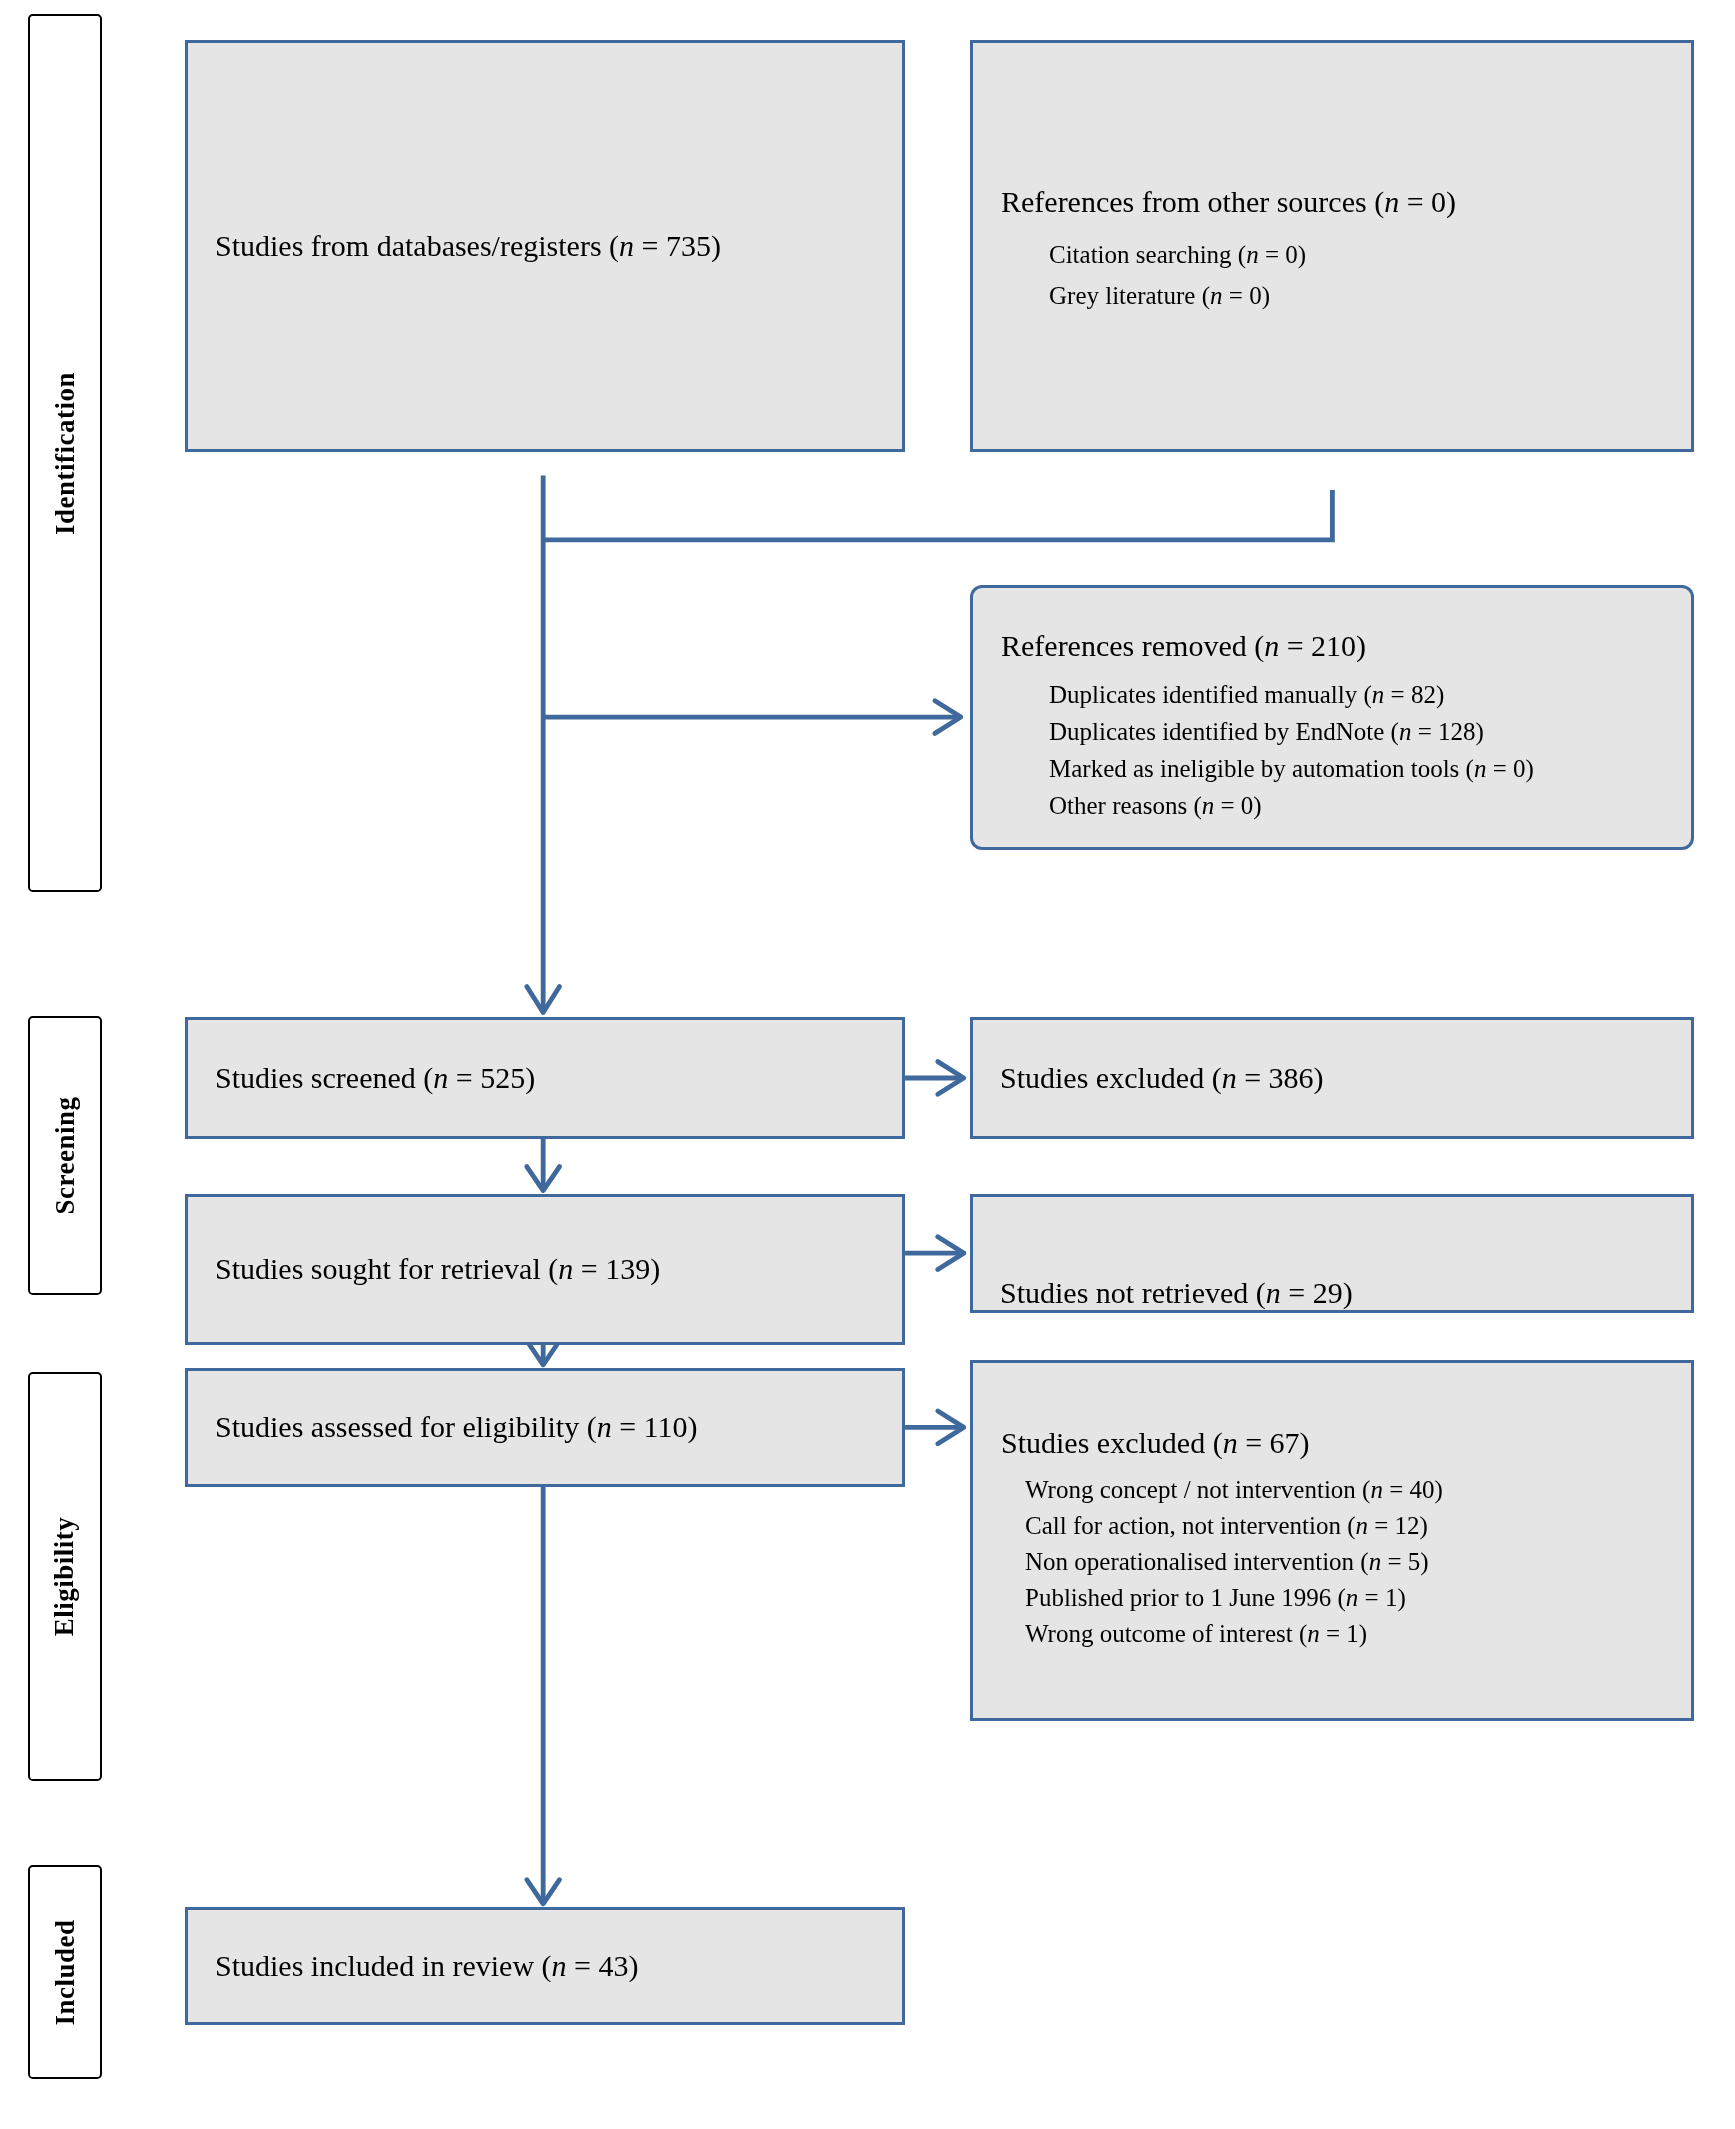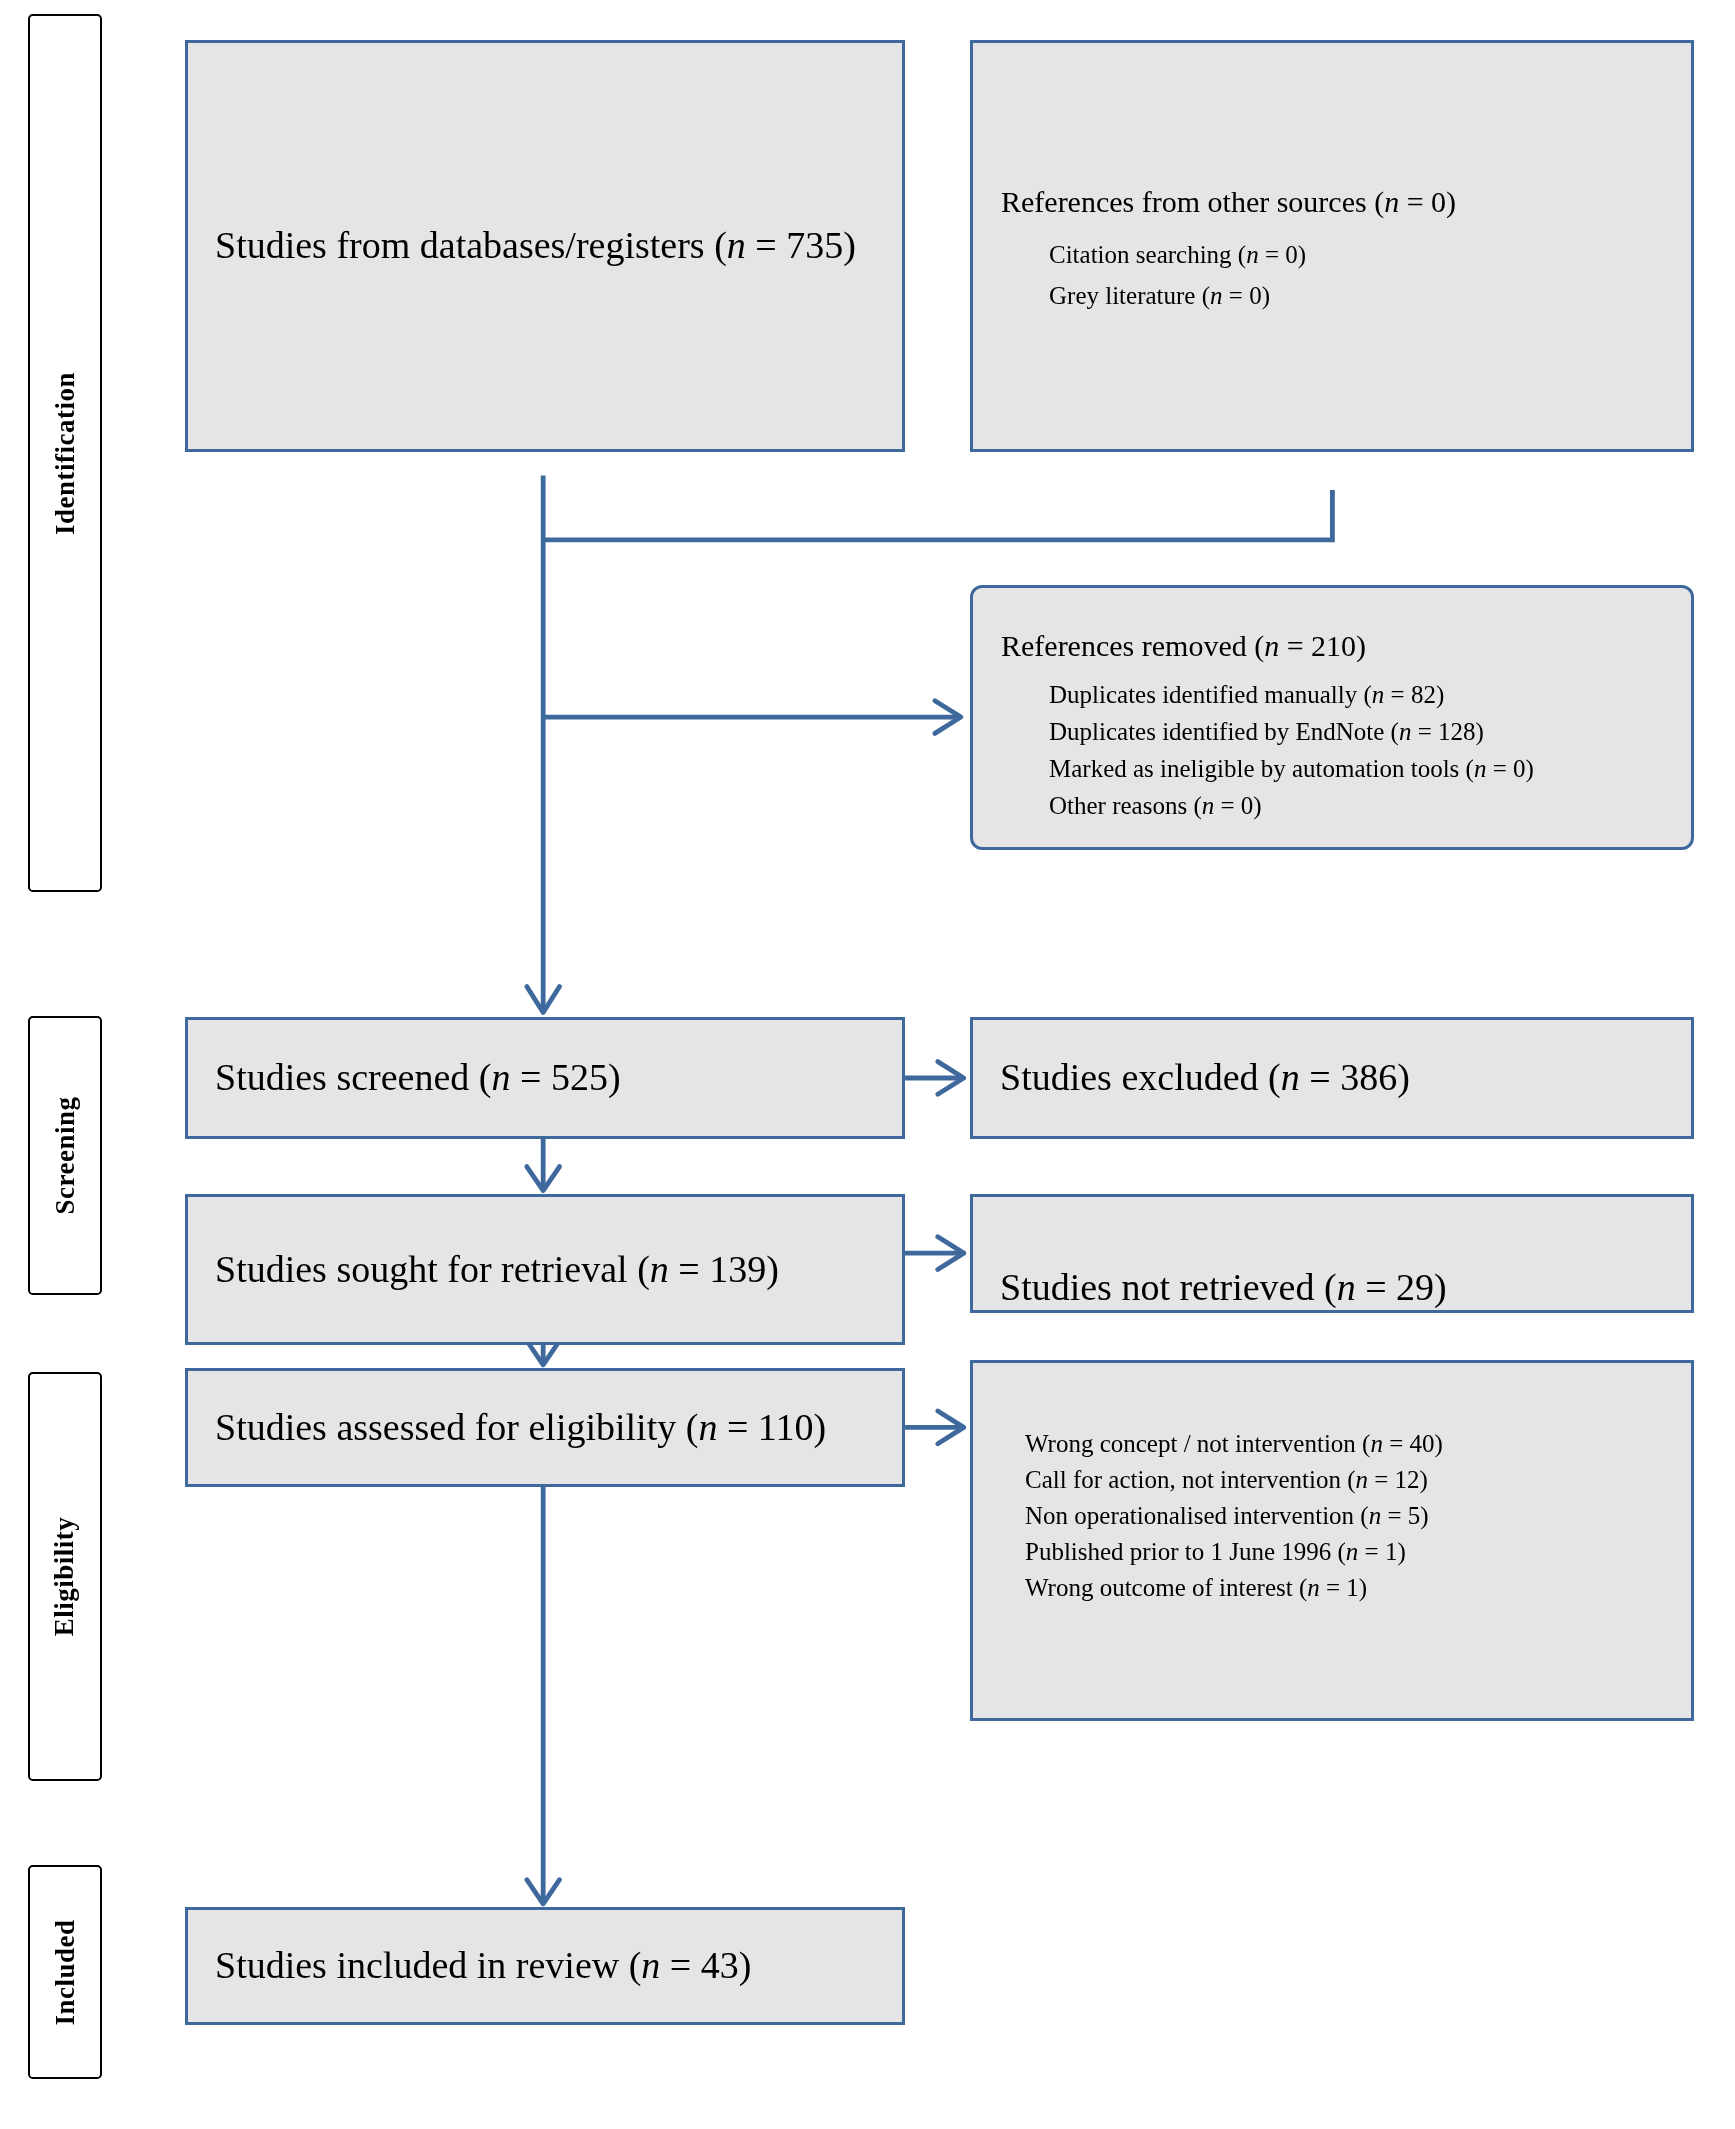--- a/index.html
+++ b/index.html
@@ -21,21 +21,21 @@
   .fbox{
     position:absolute;
     box-sizing:border-box;
     border:3.9px solid var(--blue);
     background:#e5e5e5;
   }
   .fbox.single{
     display:flex;align-items:center;
     padding-left:27px;padding-right:14.4px;
   }
-  .lbl{font-size:38px;line-height:1.15;}
+  .lbl{font-size:30px;line-height:1.15;}
   .title{font-size:30px;line-height:1.15;display:block;}
   .sublist{margin:0;padding:0;list-style:none;font-size:25px;}
   .sublist li{display:block;}
 
   .box-other{padding:142px 14.4px 0 28px;}
   .box-other .title{margin-bottom:14.4px;}
   .box-other .sublist{margin-left:48px;}
   .box-other .sublist li{line-height:41px;}
 
   .box-removed{padding:41px 14.4px 0 28px;}
@@ -168,20 +168,21 @@
 
   <div class="fbox single" id="box-notret">
     <span class="lbl">Studies not retrieved (<i>n</i> = 29)</span>
   </div>
 
   <div class="fbox single" id="box-assessed">
     <span class="lbl">Studies assessed for eligibility (<i>n</i> = 110)</span>
   </div>
 
   <div class="fbox box-excl67" id="box-excl67">
+    <span class="title">Studies excluded (<i>n</i> = 67)</span>
     <ul class="sublist">
       <li>Wrong concept / not intervention (<i>n</i> = 40)</li>
       <li>Call for action, not intervention (<i>n</i> = 12)</li>
       <li>Non operationalised intervention (<i>n</i> = 5)</li>
       <li>Published prior to 1 June 1996 (<i>n</i> = 1)</li>
       <li>Wrong outcome of interest (<i>n</i> = 1)</li>
     </ul>
   </div>
 
   <div class="fbox single" id="box-included">

